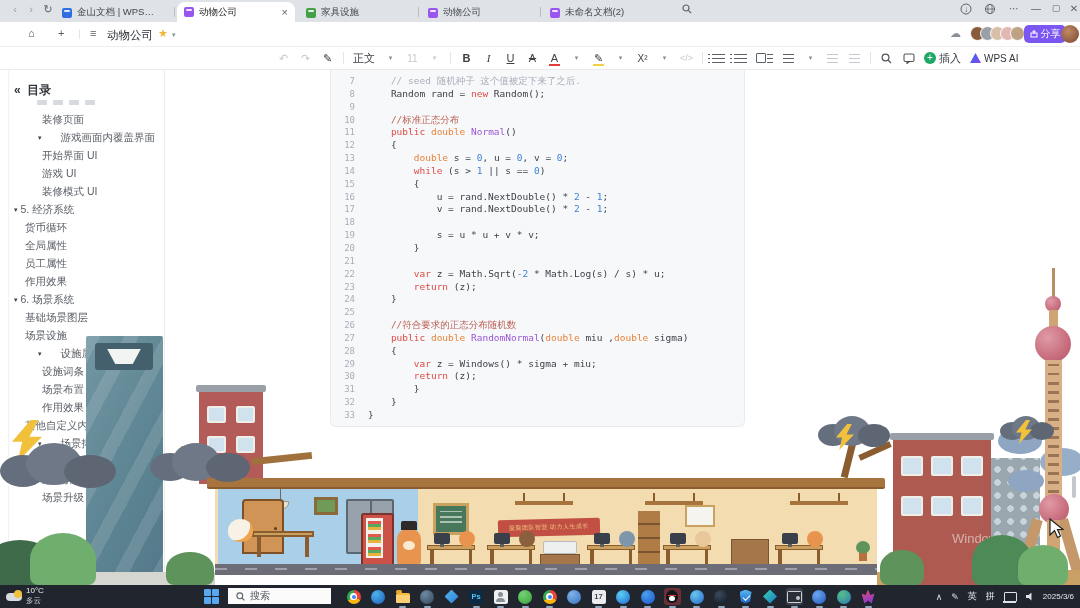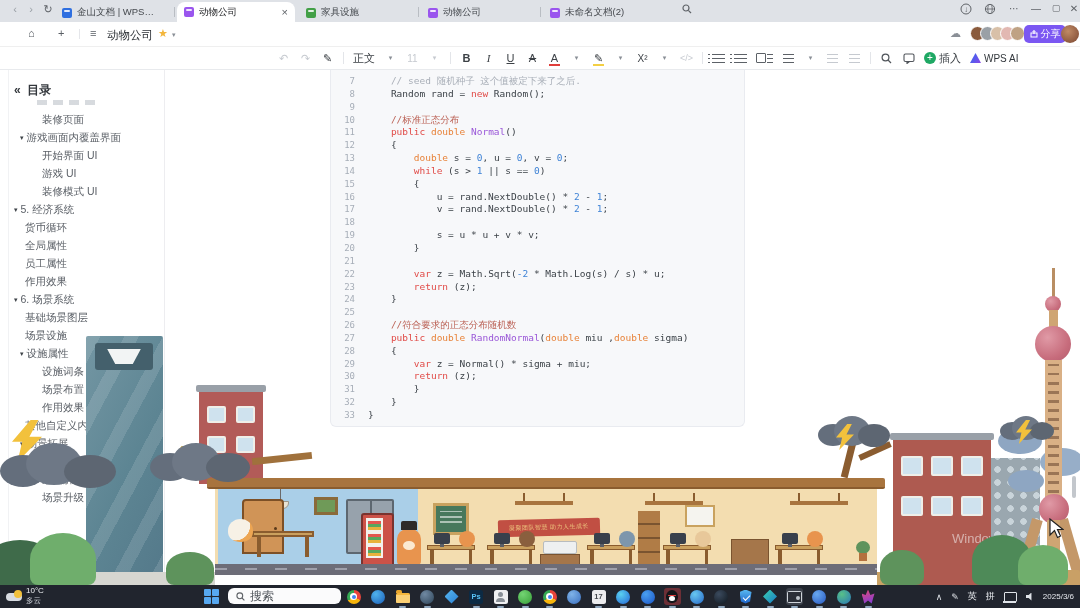--- a/index.html
+++ b/index.html
@@ -57,21 +57,21 @@
   .sb-edge{position:absolute;left:8px;top:0;width:1px;height:515px;background:#f1f2f4;}
   .tochead{position:absolute;left:14px;top:12px;font-size:12px;font-weight:bold;color:#33373c;}
   .toc-list{position:absolute;left:0;top:30px;width:165px;}
   .smudge{height:5px;margin:0 0 6px 37px;width:58px;
      background:repeating-linear-gradient(90deg,#cdd1d6 0 10px,transparent 10px 16px);opacity:.8;}
   .trow{height:18px;display:flex;align-items:center;font-size:10.5px;color:#5b6067;}
   .trow .tri{font-size:7px;color:#3e4348;margin-right:3px;}
   .lv1{padding-left:14px;}
   .lv2{padding-left:25px;}
   .lv3{padding-left:42px;}
-  .lv2.hastri{padding-left:20px;}
+  .lv2.hastri{padding-left:38px;gap:16px;}
   .lv1.hastri{padding-left:14px;}
 
   
   .codeblock{left:330px;top:70px;width:415px;height:357px;background:#f7f8fa;
      border:1px solid #e9ebf0;border-top:none;border-radius:0 0 6px 6px;box-sizing:border-box;padding-top:5px;}
   .cline{display:flex;height:12.85px;line-height:12.85px;font-family:"DejaVu Sans Mono","Liberation Mono",monospace;font-size:9.5px;}
   .lno{width:24px;text-align:right;color:#a7aeb8;flex:0 0 auto;font-size:9px;}
   .ctext{margin-left:13px;white-space:pre;}
   .scrollthumb{left:1072px;top:476px;width:4px;height:22px;background:#c3c7cc;border-radius:2px;z-index:6;}
 
@@ -150,22 +150,22 @@
   .taskbar{left:0;top:585px;width:1080px;height:23px;background:#21252e;z-index:10;}
   .weath{position:absolute;left:6px;top:1px;display:flex;align-items:center;gap:4px;}
   .wicon{width:16px;height:12px;position:relative;}
   .wicon::before{content:"";position:absolute;left:0;top:3px;width:16px;height:8px;border-radius:5px;background:#d8dce2;}
   .wicon::after{content:"";position:absolute;left:8px;top:0;width:8px;height:8px;border-radius:50%;background:#f2c13c;}
   .wtxt{display:flex;flex-direction:column;line-height:10px;}
   .wtemp{font-size:8px;color:#f0f2f5;}
   .wdesc{font-size:7.5px;color:#c8ccd3;}
   .start{position:absolute;left:204px;top:4px;width:15px;height:15px;display:grid;grid-template-columns:7px 7px;grid-template-rows:7px 7px;gap:1px;}
   .start i{background:#57a8f0;border-radius:1px;}
-  .spill{position:absolute;left:228px;top:3px;width:113px;height:16px;background:#fbfbfc;border-radius:6px;
-     display:flex;align-items:center;gap:5px;padding-left:8px;box-sizing:border-box;font-size:12px;color:#50555b;}
+  .spill{position:absolute;left:228px;top:3px;width:103px;height:16px;background:#fbfbfc;border-radius:0;
+     display:flex;align-items:center;gap:5px;padding-left:8px;box-sizing:border-box;font-size:10px;color:#50555b;}
   .app{position:absolute;top:3px;width:17px;height:17px;display:flex;align-items:center;justify-content:center;}
   .app.hl{background:#6d2f36;border-radius:3px;}
   .app.hlg{background:#3c414b;border-radius:3px;}
   .runline{position:absolute;left:5px;top:18px;width:7px;height:2px;border-radius:1px;background:#8fa6bd;}
   .tray{position:absolute;right:0;top:0;height:23px;display:flex;align-items:center;gap:9px;padding-right:6px;color:#e4e7ec;}
   .trico{font-size:9px;color:#dfe3e8;}
   .ime{font-size:9px;color:#eceff3;}
   .date{font-size:8px;color:#e4e7ec;}
   .lapt{width:11px;height:8px;border:1px solid #dfe3e8;border-radius:1px;position:relative;}
   .lapt::after{content:"";position:absolute;left:-2px;top:8px;width:13px;height:2px;background:#dfe3e8;}
@@ -483,21 +483,21 @@
         <div class="cline">
           <div class="lno">27</div>
           <div class="ctext"><span style="color: rgb(225, 75, 71);">    public </span><span style="color: rgb(232, 131, 58);">double </span><span style="color: rgb(154, 87, 216);">RandomNormal</span><span style="color: rgb(60, 66, 72);">(</span><span style="color: rgb(232, 131, 58);">double</span><span style="color: rgb(60, 66, 72);"> miu ,</span><span style="color: rgb(232, 131, 58);">double</span><span style="color: rgb(60, 66, 72);"> sigma)</span></div>
         </div>
         <div class="cline">
           <div class="lno">28</div>
           <div class="ctext"><span style="color: rgb(60, 66, 72);">    {</span></div>
         </div>
         <div class="cline">
           <div class="lno">29</div>
-          <div class="ctext"><span style="color: rgb(60, 66, 72);">        </span><span style="color: rgb(225, 75, 71);">var</span><span style="color: rgb(60, 66, 72);"> z = Normal() * sigma + miu;</span></div>
+          <div class="ctext"><span style="color: rgb(60, 66, 72);">        </span><span style="color: rgb(225, 75, 71);">var</span><span style="color: rgb(60, 66, 72);"> z = Windows() * sigma + miu;</span></div>
         </div>
         <div class="cline">
           <div class="lno">30</div>
           <div class="ctext"><span style="color: rgb(60, 66, 72);">        </span><span style="color: rgb(225, 75, 71);">return</span><span style="color: rgb(60, 66, 72);"> (z);</span></div>
         </div>
         <div class="cline">
           <div class="lno">31</div>
           <div class="ctext"><span style="color: rgb(60, 66, 72);">        }</span></div>
         </div>
         <div class="cline">

